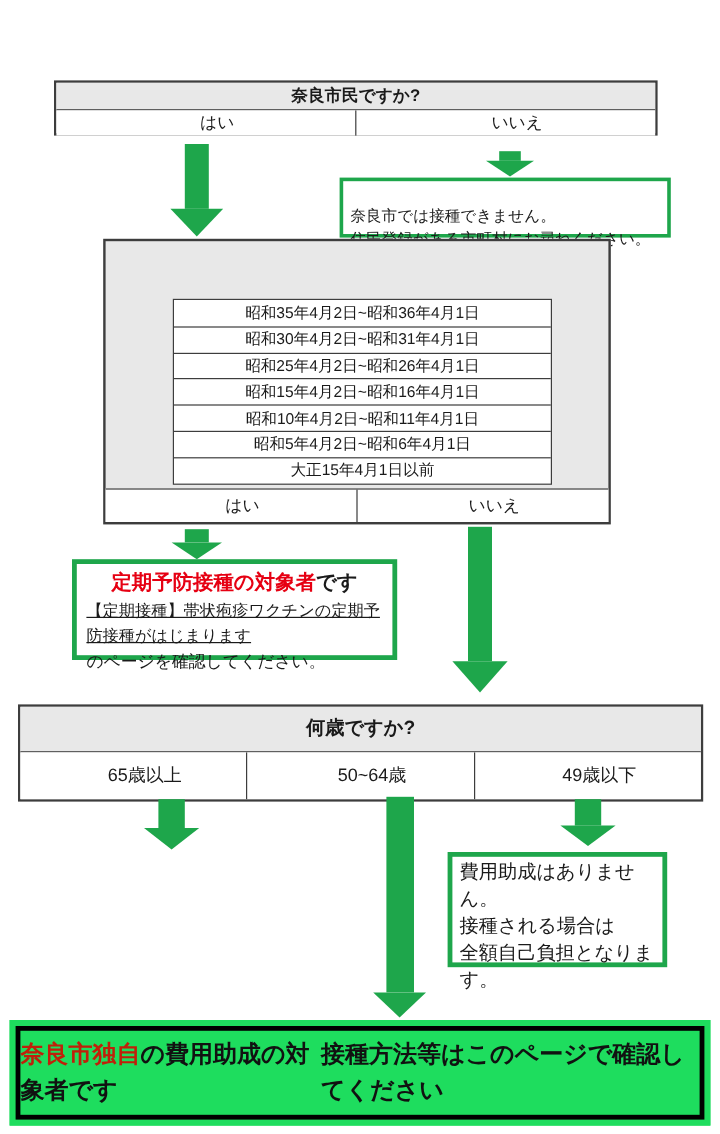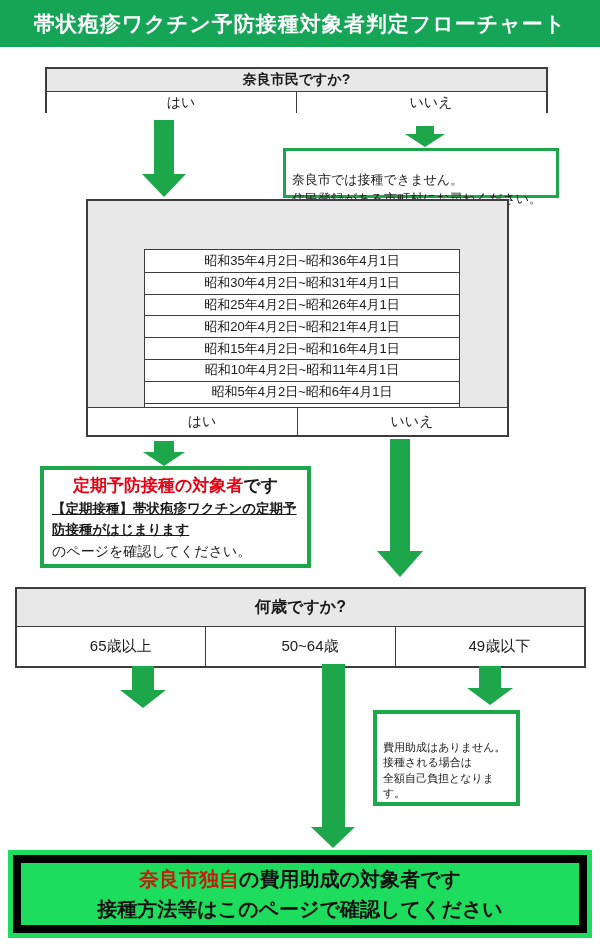--- a/index.html
+++ b/index.html
@@ -41,58 +41,57 @@
   .q2-row + .q2-row{border-top:1px solid var(--line);}
   .q2-answers{position:absolute;left:0;right:0;bottom:0;height:28px;border-top:1px solid var(--line);background:#fff;display:flex;font-size:14px;}
 
   .q3{left:15px;top:587px;width:571px;height:81px;}
   .q3 .q-header{height:38px;font-size:16px;}
   .q3 .q-answers{height:39px;font-size:15px;}
 
   
   .gbox{position:absolute;background:#fff;border:4px solid var(--arrow);}
   .not-nara{left:283px;top:148px;width:276px;height:50px;border-width:3px;padding:20px 6px;font-size:13px;line-height:1.45;white-space:pre-line;}
-  .routine{left:40px;top:466px;width:271px;height:102px;padding:4px 8px;}
+  .routine{left:60px;top:466px;width:271px;height:84px;padding:4px 8px;}
   .rt-title{text-align:center;font-size:17px;font-weight:bold;margin-bottom:2px;}
   .rt-red{color:var(--red);}
-  .rt-link{font-size:13.5px;font-weight:bold;text-decoration:underline;line-height:1.55;}
+  .rt-link{font-size:13.5px;font-weight:normal;text-decoration:underline;line-height:1.55;}
   .rt-rest{font-size:14px;line-height:1.5;}
   .age65{left:14px;top:714px;width:276px;height:127px;padding:6px 6px;font-size:13.5px;line-height:1.38;white-space:pre-line;}
-  .age49{left:373px;top:710px;width:147px;height:96px;padding:26px 6px;font-size:11px;line-height:1.4;white-space:pre-line;}
+  .age49{left:373px;top:710px;width:183px;height:96px;padding:3px 6px;font-size:16px;line-height:1.4;white-space:pre-line;}
 
   
   .arrow{position:absolute;display:flex;flex-direction:column;align-items:center;}
   .stem{background:var(--arrow);}
   .head{width:0;height:0;}
   .a1{left:142px;top:120px;} .a1 .stem{width:20px;height:54px;} .a1 .head{border-left:22px solid transparent;border-right:22px solid transparent;border-top:23px solid var(--arrow);}
   .a2{left:405px;top:126px;} .a2 .stem{width:18px;height:8px;}  .a2 .head{border-left:20px solid transparent;border-right:20px solid transparent;border-top:13px solid var(--arrow);}
   .a3{left:143px;top:441px;} .a3 .stem{width:20px;height:11px;} .a3 .head{border-left:21px solid transparent;border-right:21px solid transparent;border-top:14px solid var(--arrow);}
   .a4{left:377px;top:439px;} .a4 .stem{width:20px;height:112px;}.a4 .head{border-left:23px solid transparent;border-right:23px solid transparent;border-top:26px solid var(--arrow);}
   .a5{left:120px;top:666px;} .a5 .stem{width:22px;height:24px;} .a5 .head{border-left:23px solid transparent;border-right:23px solid transparent;border-top:18px solid var(--arrow);}
   .a6{left:311px;top:664px;} .a6 .stem{width:23px;height:163px;}.a6 .head{border-left:22px solid transparent;border-right:22px solid transparent;border-top:21px solid var(--arrow);}
   .a7{left:467px;top:666px;} .a7 .stem{width:22px;height:22px;} .a7 .head{border-left:23px solid transparent;border-right:23px solid transparent;border-top:17px solid var(--arrow);}
 
   
   .final{
     position:absolute;left:8px;top:850px;width:584px;height:88px;
     border:5px solid var(--bright);background:var(--bright);
   }
   .final-inner{
-    width:100%;height:100%;border:8px solid #000000;
-    display:flex;flex-direction:column;align-items:center;justify-content:center;
+    width:100%;height:100%;border:4px solid #000000;
+    display:flex;flex-direction:row;align-items:center;justify-content:center;
     font-size:20px;font-weight:bold;line-height:1.5;color:#111;
   }
   .final-red{color:var(--darkred);}
 </style>
 </head>
 <body>
 
 <div class="page">
 
-  <div class="titlebar">帯状疱疹ワクチン予防接種対象者判定フローチャート</div>
 
   <div class="qbox q1">
     <div class="q-header">奈良市民ですか?</div>
     <div class="q-answers">
       <div class="q-answer">はい</div>
       <div class="q-answer">いいえ</div>
     </div>
   </div>
 
   <div class="arrow a1">
@@ -105,21 +104,20 @@
     </div>
 
   <div class="gbox not-nara">奈良市では接種できません。
 住民登録がある市町村にお尋ねください。</div>
 
   <div class="qbox q2">
     <div class="q2-table">
       <div class="q2-row">昭和35年4月2日~昭和36年4月1日</div>
       <div class="q2-row">昭和30年4月2日~昭和31年4月1日</div>
       <div class="q2-row">昭和25年4月2日~昭和26年4月1日</div>
-      <div class="q2-row">昭和20年4月2日~昭和21年4月1日</div>
       <div class="q2-row">昭和15年4月2日~昭和16年4月1日</div>
       <div class="q2-row">昭和10年4月2日~昭和11年4月1日</div>
       <div class="q2-row">昭和5年4月2日~昭和6年4月1日</div>
       <div class="q2-row">大正15年4月1日以前</div>
     </div>
     <div class="q2-answers">
       <div class="q-answer">はい</div>
       <div class="q-answer">いいえ</div>
     </div>
   </div>

